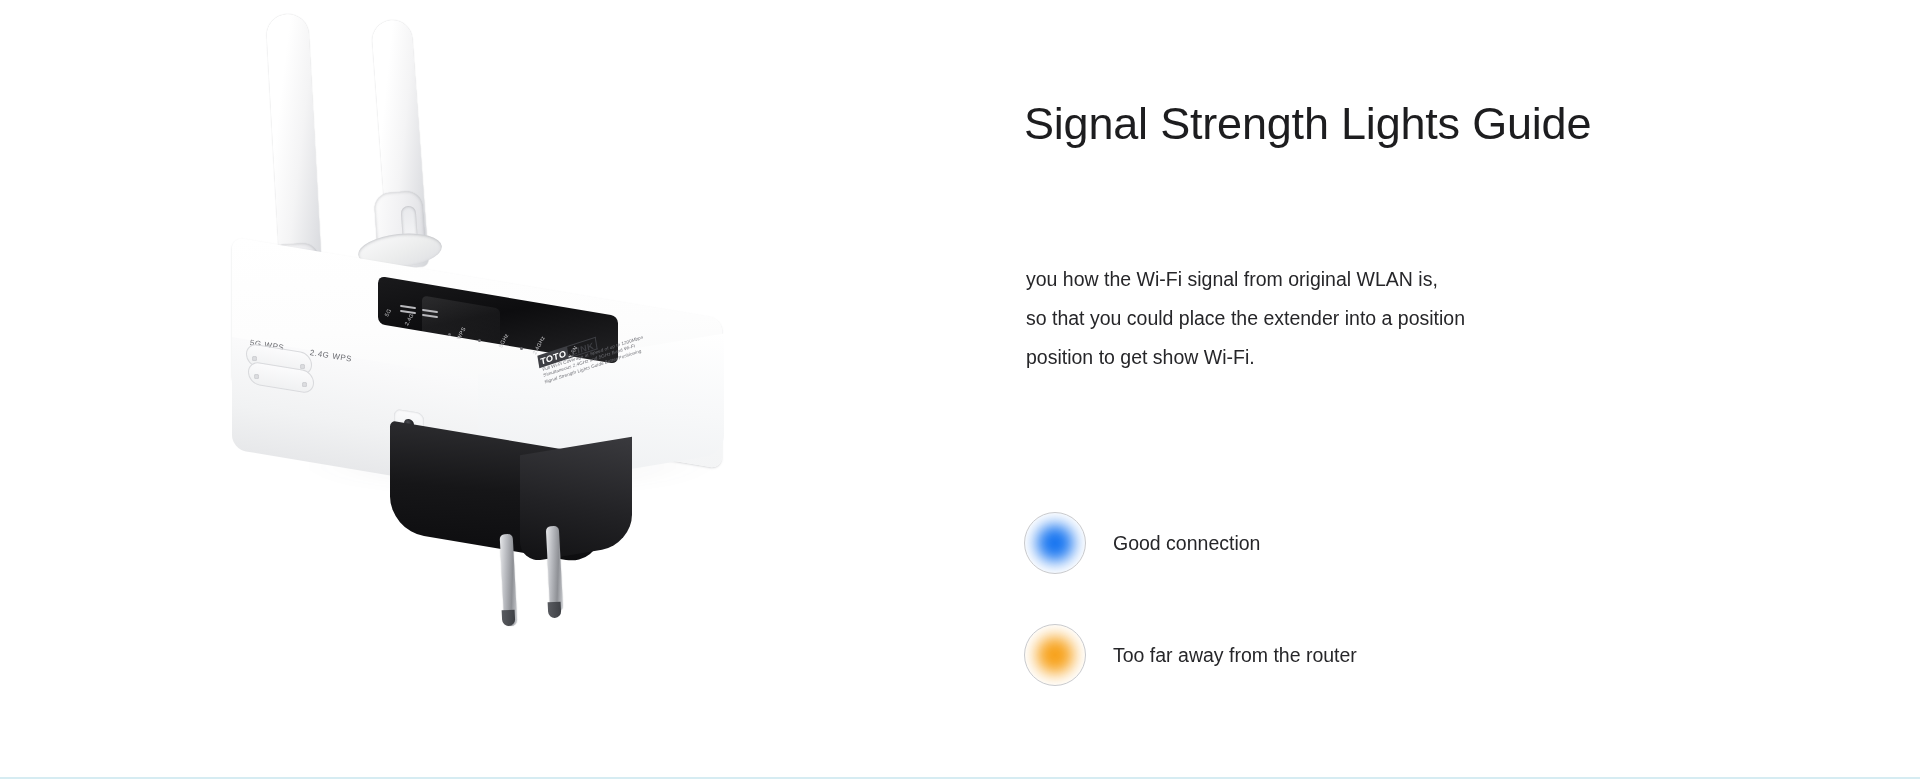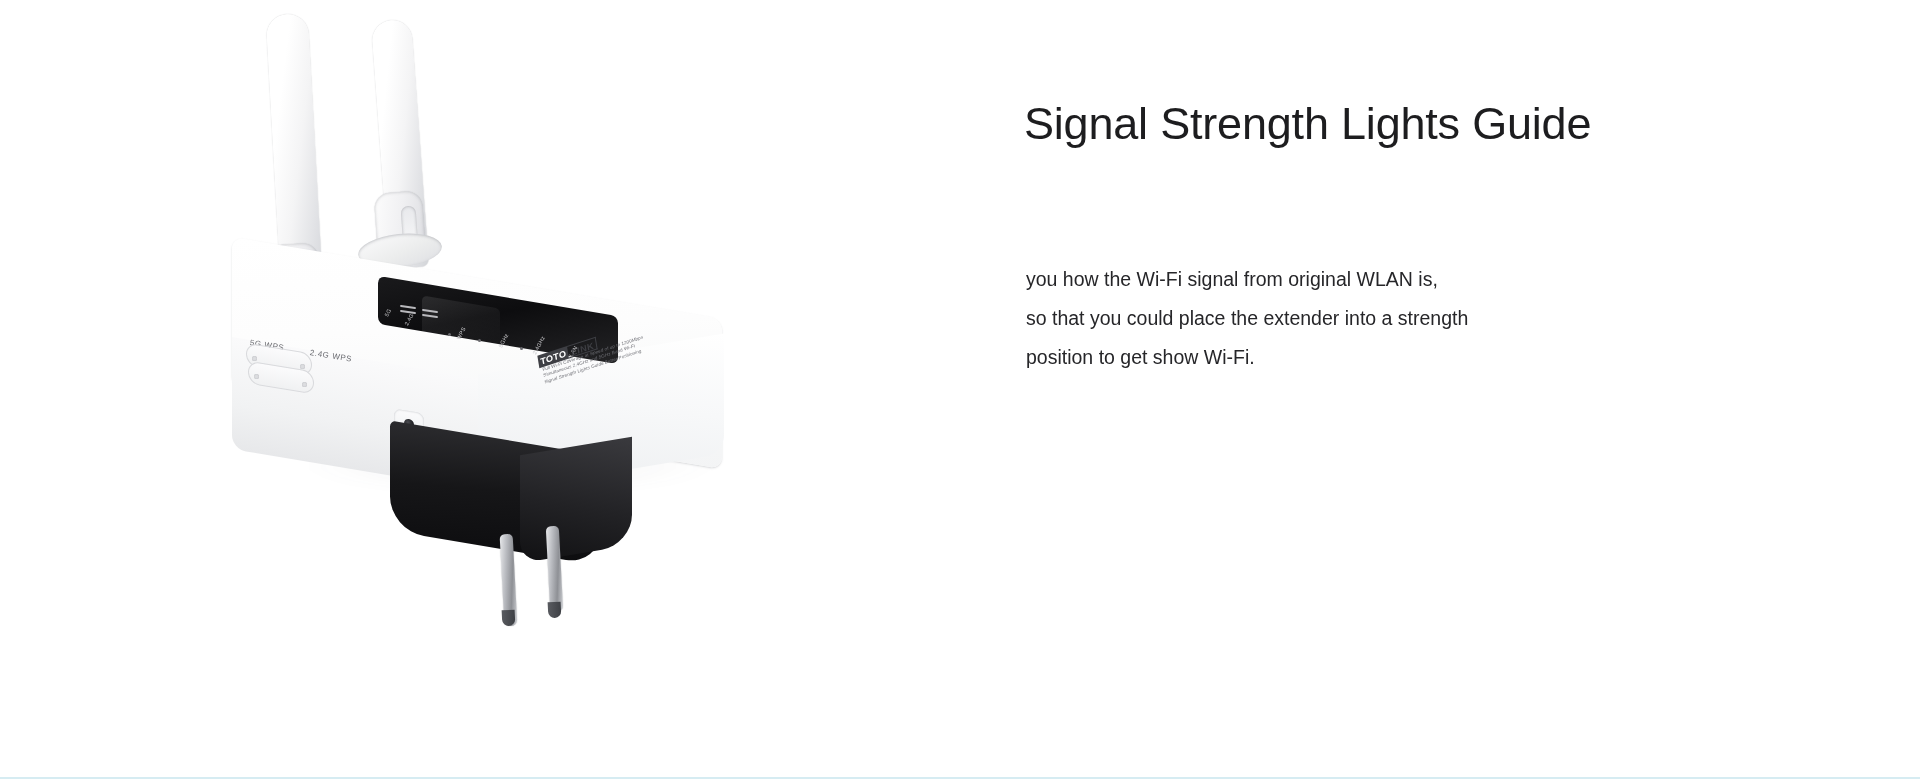--- a/index.html
+++ b/index.html
@@ -442,22 +442,36 @@
   </figure>
 
   <div class="copy">
 
     <h2 class="headline">
       <span class="headline-line">Signal Strength Lights Guide</span>
     </h2>
 
     <p class="body-copy">
       <span class="body-line">you how the Wi-Fi signal from original WLAN is,</span>
-      <span class="body-line">so that you could place the extender into a strength</span>
+      <span class="body-line">so that you could place the extender into a position</span>
       <span class="body-line">position to get show Wi-Fi.</span>
     </p>
 
+    <ul class="led-list">
+      <li class="led-item">
+        <span class="led-swatch">
+          <span class="glow" style="background: radial-gradient(circle, rgb(20, 115, 240) 0%, rgb(20, 115, 240) 34%, rgba(255, 255, 255, 0) 74%);"></span>
+        </span>
+        <span class="led-item-label">Good connection</span>
+      </li>
+      <li class="led-item">
+        <span class="led-swatch">
+          <span class="glow" style="background: radial-gradient(circle, rgb(247, 160, 23) 0%, rgb(247, 160, 23) 34%, rgba(255, 255, 255, 0) 74%);"></span>
+        </span>
+        <span class="led-item-label">Too far away from the router</span>
+      </li>
+    </ul>
 
   </div>
 
   <div class="bottom-rule" style="background: rgb(214, 236, 242);"></div>
 
 </div>
 
 </body></html>

